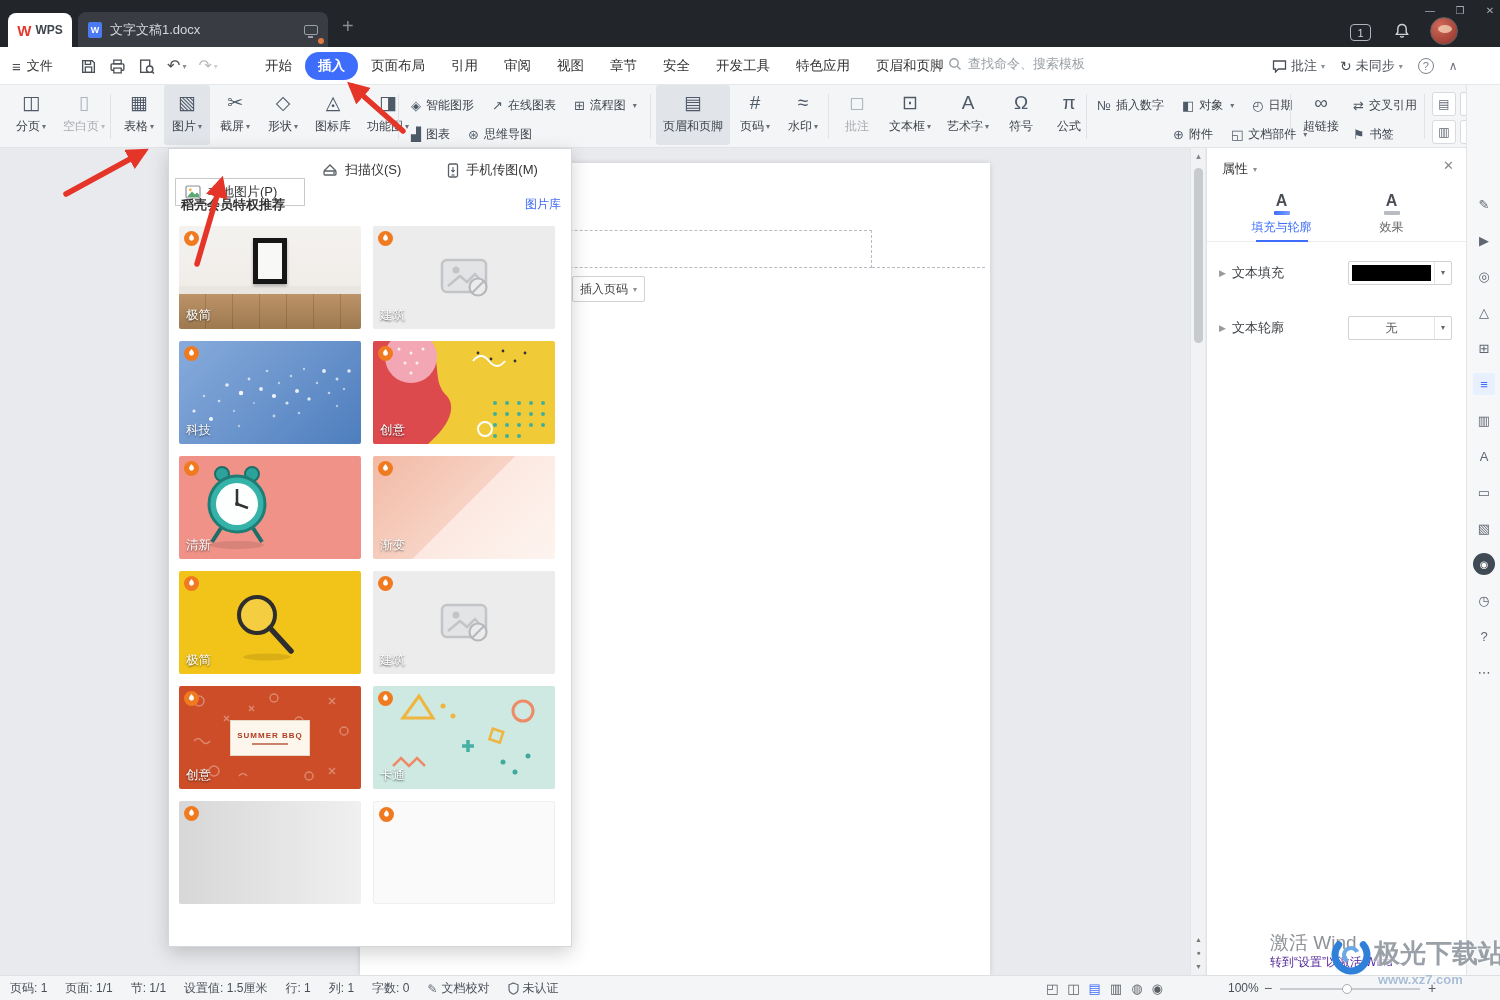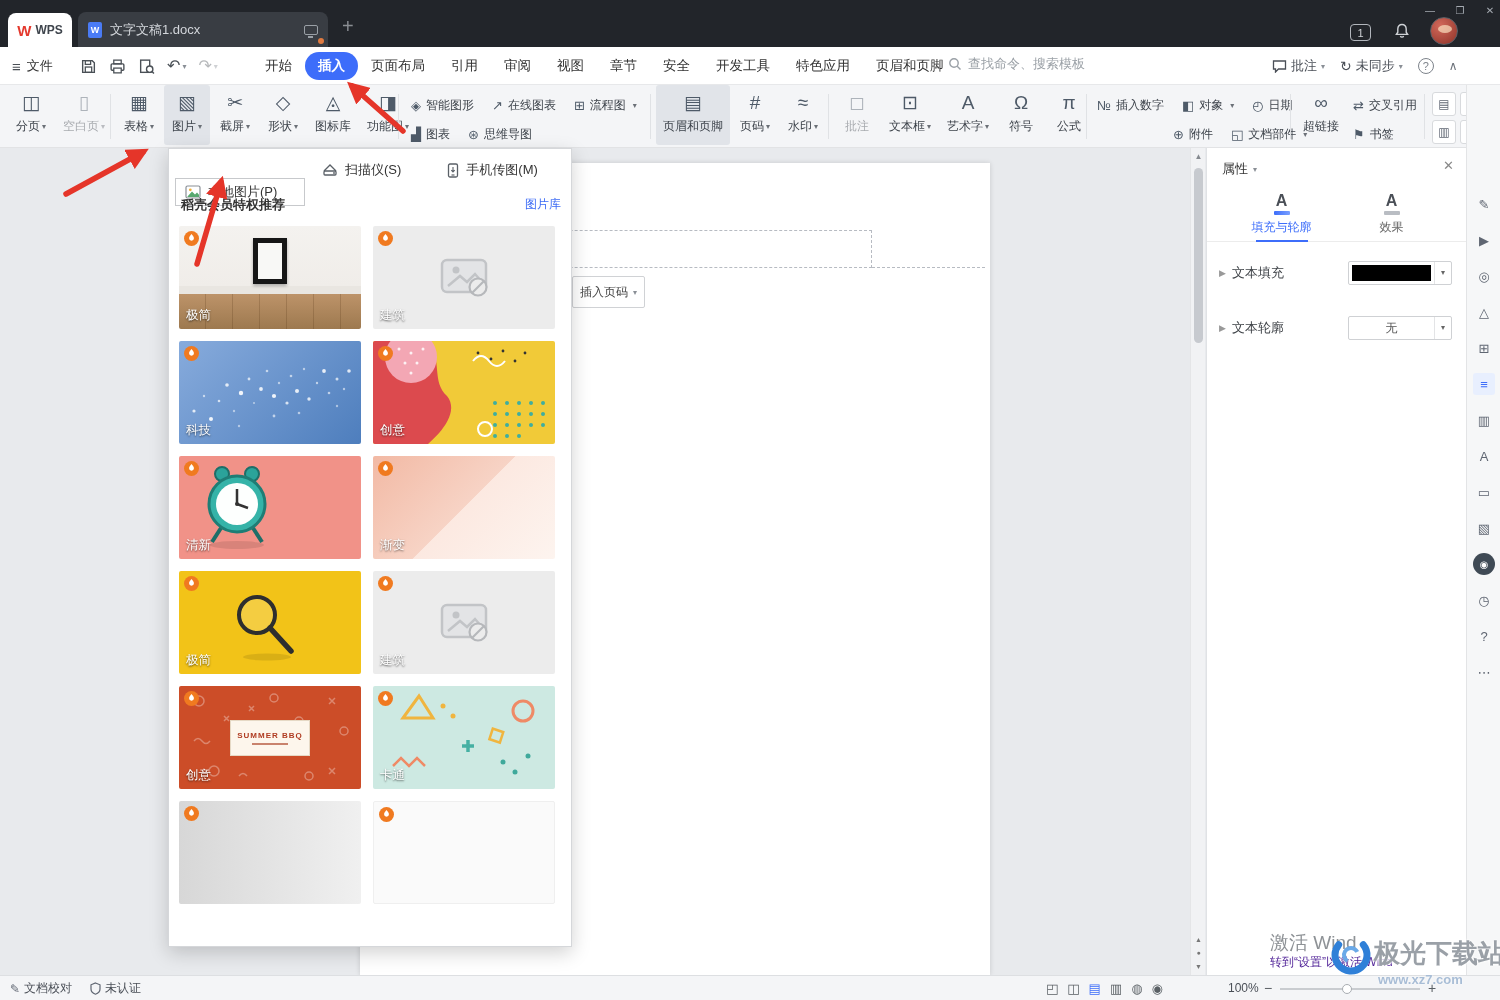--- a/index.html
+++ b/index.html
@@ -67,21 +67,21 @@
   .rib-small .rib-ic{font-size:13px;line-height:13px;}
   .mini-grid{display:grid;grid-template-columns:24px 24px;grid-auto-rows:24px;gap:4px;padding-top:7px;}
   .mini-ic{border:1px solid #d8dadd;background:#fff;border-radius:3px;color:#5f6672;font-size:12px;
            display:flex;align-items:center;justify-content:center;}
 
   
   .workspace{position:absolute;left:0;top:148px;width:1190px;height:827px;background:#e8eaed;}
   .page{position:absolute;left:360px;top:15px;width:630px;height:812px;background:#fff;box-shadow:0 0 5px rgba(0,0,0,.14);}
   .hdr-box{position:absolute;left:420px;top:82px;width:452px;height:38px;border:1px dashed #b7bbc2;}
   .hdr-ext{position:absolute;left:872px;top:119px;width:113px;height:1px;border-top:1px dashed #b7bbc2;}
-  .pgnum-chip{position:absolute;left:572px;top:128px;height:32px;padding:0 7px;background:#fff;border:1px solid #d0d2d5;
+  .pgnum-chip{position:absolute;left:572px;top:128px;height:26px;padding:0 7px;background:#fff;border:1px solid #d0d2d5;
               border-radius:2px;display:flex;align-items:center;gap:5px;font-size:12px;color:#444;z-index:5;}
   .pgnum-chip .mr-caret{font-size:8px;}
   .vscroll{position:absolute;left:1190px;top:148px;width:15px;height:827px;background:#f1f2f4;border-left:1px solid #e4e5e7;}
   .vs-up{position:absolute;top:4px;left:0;width:15px;text-align:center;font-size:8px;color:#85898f;}
   .vs-thumb{position:absolute;left:3px;top:20px;width:9px;height:175px;background:#c7cacf;border-radius:5px;}
   .vs-b1{position:absolute;bottom:32px;left:0;width:15px;text-align:center;font-size:7px;color:#777;}
   .vs-b2{position:absolute;bottom:19px;left:0;width:15px;text-align:center;font-size:7px;color:#777;}
   .vs-b3{position:absolute;bottom:5px;left:0;width:15px;text-align:center;font-size:7px;color:#777;}
 
   
@@ -954,20 +954,30 @@
 
       <span class="rail-ic" style="top: 504px;">◷</span>
 
       <span class="rail-ic" style="top: 540px;">?</span>
 
       <span class="rail-ic" style="top: 576px;">⋯</span>
     </div>
 
   <div class="statusbar">
     <div style="position:absolute;left:10px;top:0;height:25px;display:flex;align-items:center;gap:18px;">
+      <div class="sb-left" style="position:static;display:flex;gap:18px;">
+
+      <span class="sb-item">页码: 1</span>
+          <span class="sb-item">页面: 1/1</span>
+          <span class="sb-item">节: 1/1</span>
+          <span class="sb-item">设置值: 1.5厘米</span>
+          <span class="sb-item">行: 1</span>
+          <span class="sb-item">列: 1</span>
+          <span class="sb-item">字数: 0</span>
+        </div>
       <span class="sb-flag">
         <span class="fi">✎</span>
         <span>文档校对</span>
       </span>
       <span class="sb-flag">
         <svg width="11" height="13" viewBox="0 0 11 13">
             <path d="M5.5 1 L10 2.8 V7 c0 2.8-2 4.4-4.5 5.2C3 11.4 1 9.8 1 7 V2.8z" fill="none" stroke="#5f6672" stroke-width="1.2"></path>
           </svg>
         <span>未认证</span>
       </span>

